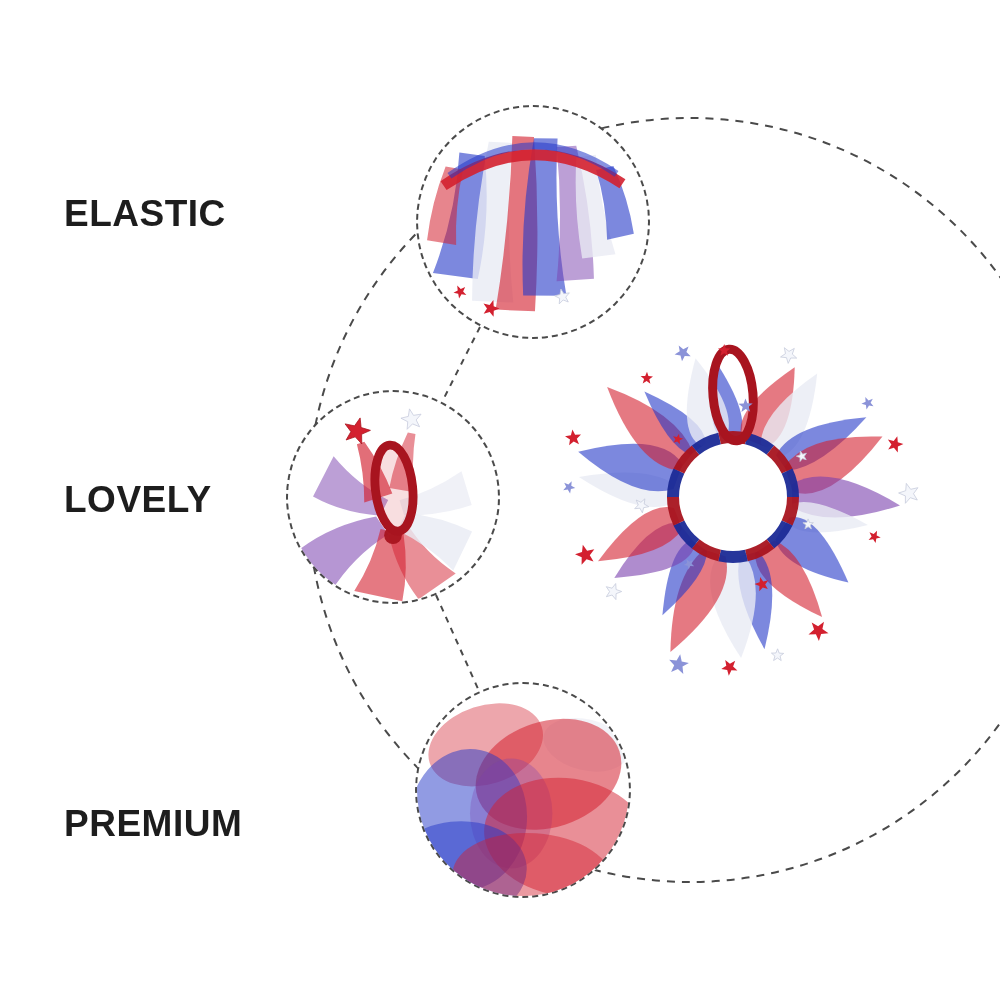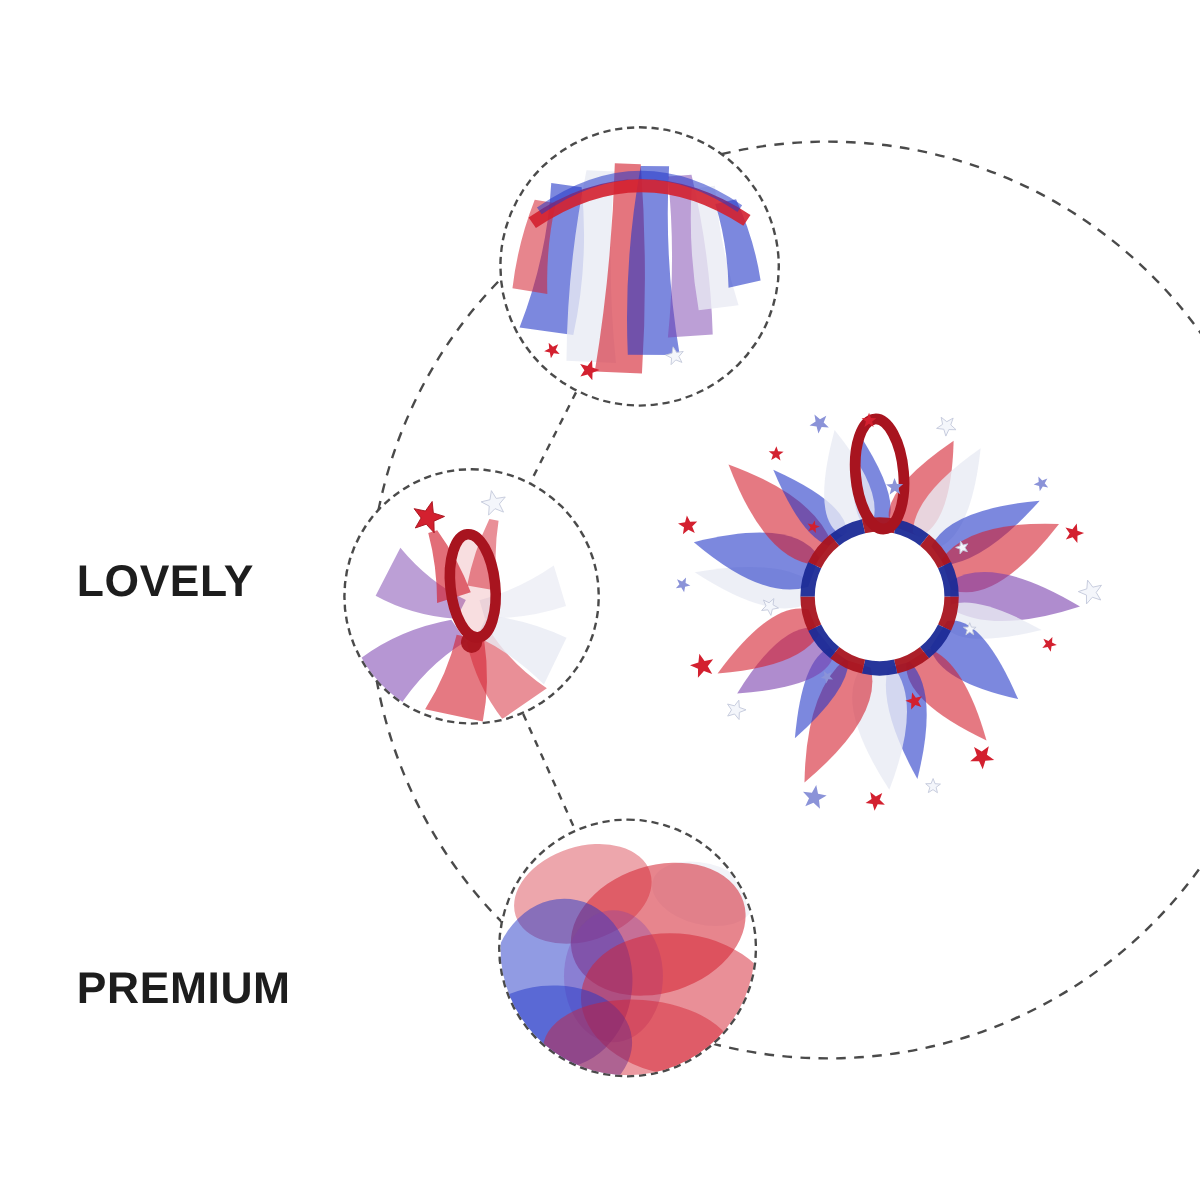--- a/index.html
+++ b/index.html
@@ -2,41 +2,42 @@
 <html><head>
 <meta charset="utf-8">
 <style>
   html,body{margin:0;padding:0;background:#ffffff;}
   .canvas{position:relative;width:1000px;height:1000px;background:#ffffff;overflow:hidden;
           font-family:"Liberation Sans",sans-serif;}
   .bg-svg{position:absolute;left:0;top:0;}
   .feature-label{position:absolute;left:64px;font-size:37px;font-weight:700;color:#1d1d1d;
                  letter-spacing:0.5px;}
   #label-elastic{top:193px;}
-  #label-lovely{top:464px;}
+  #label-lovely{top:479px;}
   #label-premium{top:803px;}
   .detail-circle{position:absolute;border:2px dashed #4a4a4a;border-radius:50%;background:#ffffff;
                  overflow:hidden;box-sizing:border-box;}
   #circle-elastic{left:416px;top:105px;width:234px;height:234px;}
   #circle-lovely{left:286px;top:390px;width:214px;height:214px;}
   #circle-premium{left:415px;top:682px;width:216px;height:216px;}
   .detail-circle svg{display:block;width:100%;height:100%;}
   #product-art{position:absolute;left:540px;top:295px;}
 </style>
 </head>
 <body>
 
 <div class="canvas">
 
   <svg class="bg-svg" width="1000" height="1000">
     <circle cx="690" cy="500" r="382" fill="none" stroke="#4a4a4a" stroke-width="2" stroke-dasharray="8 7"></circle>
     <line x1="480" y1="327" x2="442" y2="402" stroke="#4a4a4a" stroke-width="2" stroke-dasharray="6 6"></line>
     <line x1="436" y1="595" x2="479" y2="691" stroke="#4a4a4a" stroke-width="2" stroke-dasharray="6 6"></line>
   </svg>
 
+  <div class="feature-label" id="label-elastic">ELASTIC</div>
   <div class="feature-label" id="label-lovely">LOVELY</div>
   <div class="feature-label" id="label-premium">PREMIUM</div>
 
   <div class="detail-circle" id="circle-elastic">
     <svg id="art-elastic" viewBox="0 0 234 234">
         <path d="M67.9,49.8 L42.1,46.2 Q38.6,108.9 15.2,168.9 L60.8,175.1 Q74.2,113.8 67.9,49.8 Z" fill="#2438c8" opacity="0.6"></path>
         <path d="M96.0,36.6 L72.0,35.4 Q55.5,115.8 55.0,197.0 L97.0,199.0 Q88.5,117.4 96.0,36.6 Z" fill="#e9ebf4" opacity="0.8"></path>
         <path d="M118.0,30.5 L96.0,29.5 Q93.5,118.1 79.0,206.1 L119.0,207.9 Q124.5,119.5 118.0,30.5 Z" fill="#d3202f" opacity="0.62"></path>
         <path d="M142.0,32.1 L118.0,31.9 Q103.5,111.8 107.0,191.9 L151.0,192.1 Q137.5,112.0 142.0,32.1 Z" fill="#2438c8" opacity="0.6"></path>
         <path d="M161.0,39.3 L141.0,40.7 Q148.0,108.5 141.0,177.3 L179.0,174.7 Q177.0,106.6 161.0,39.3 Z" fill="#7a3fae" opacity="0.5"></path>

